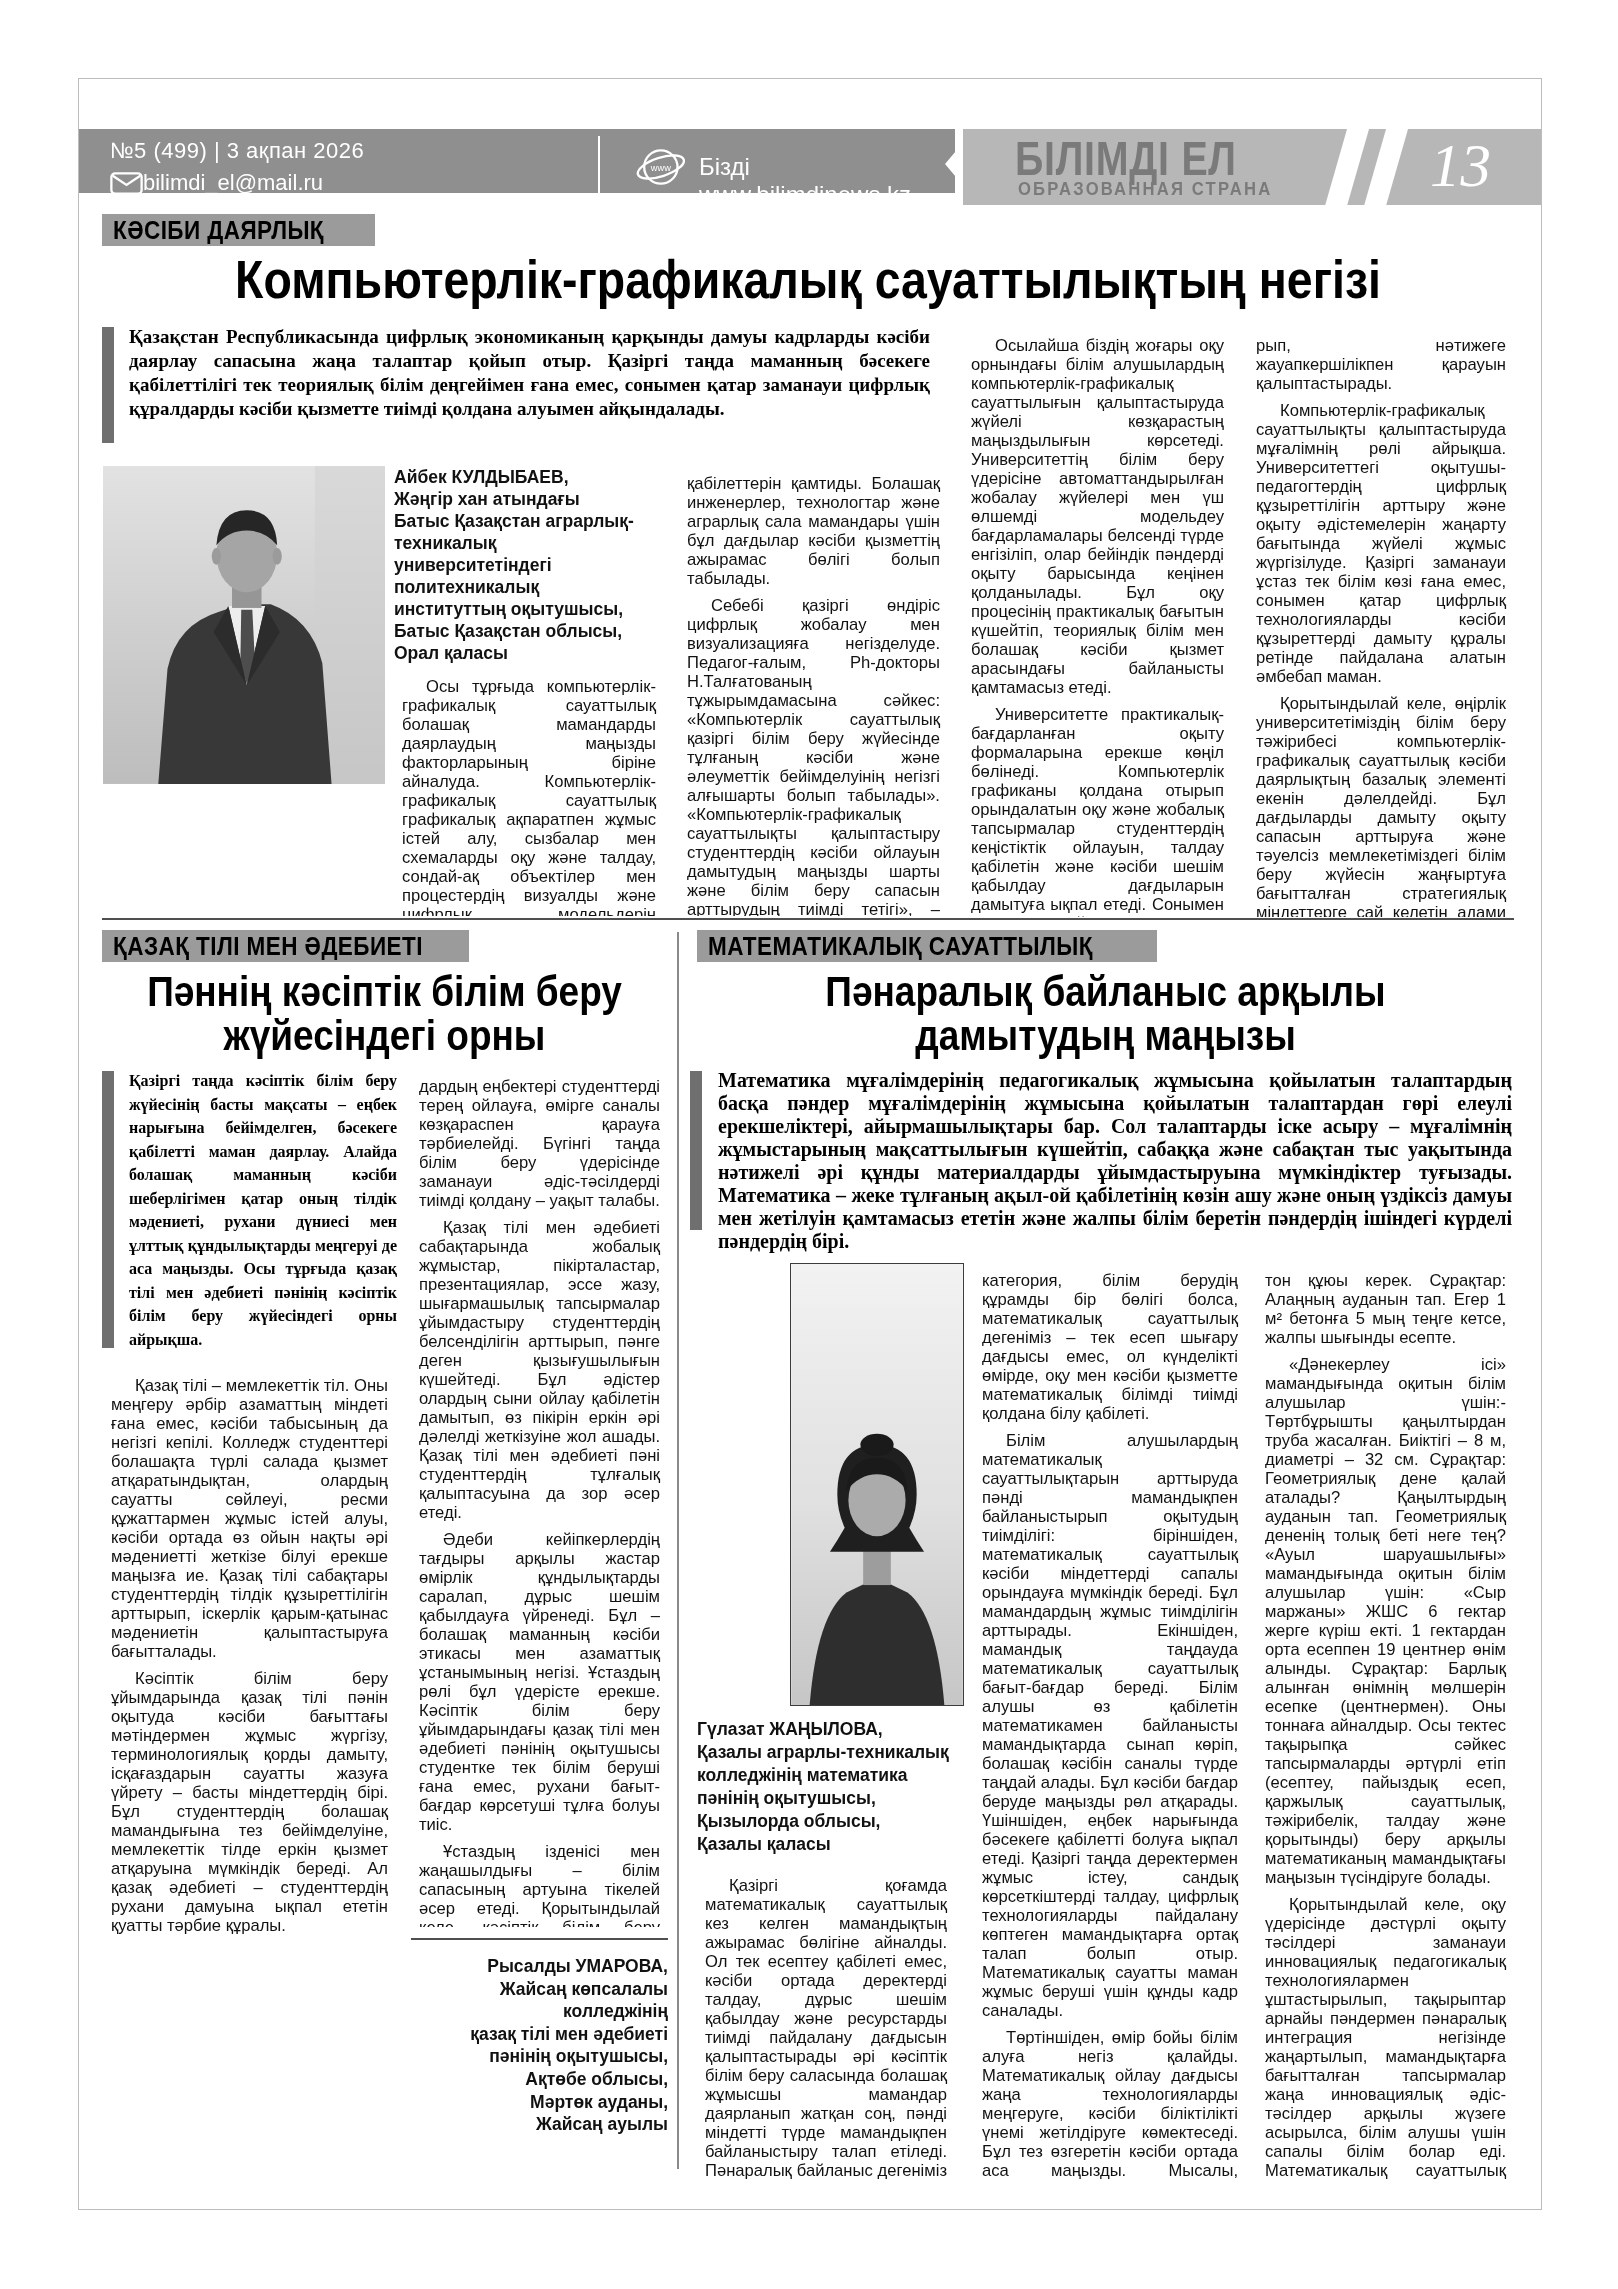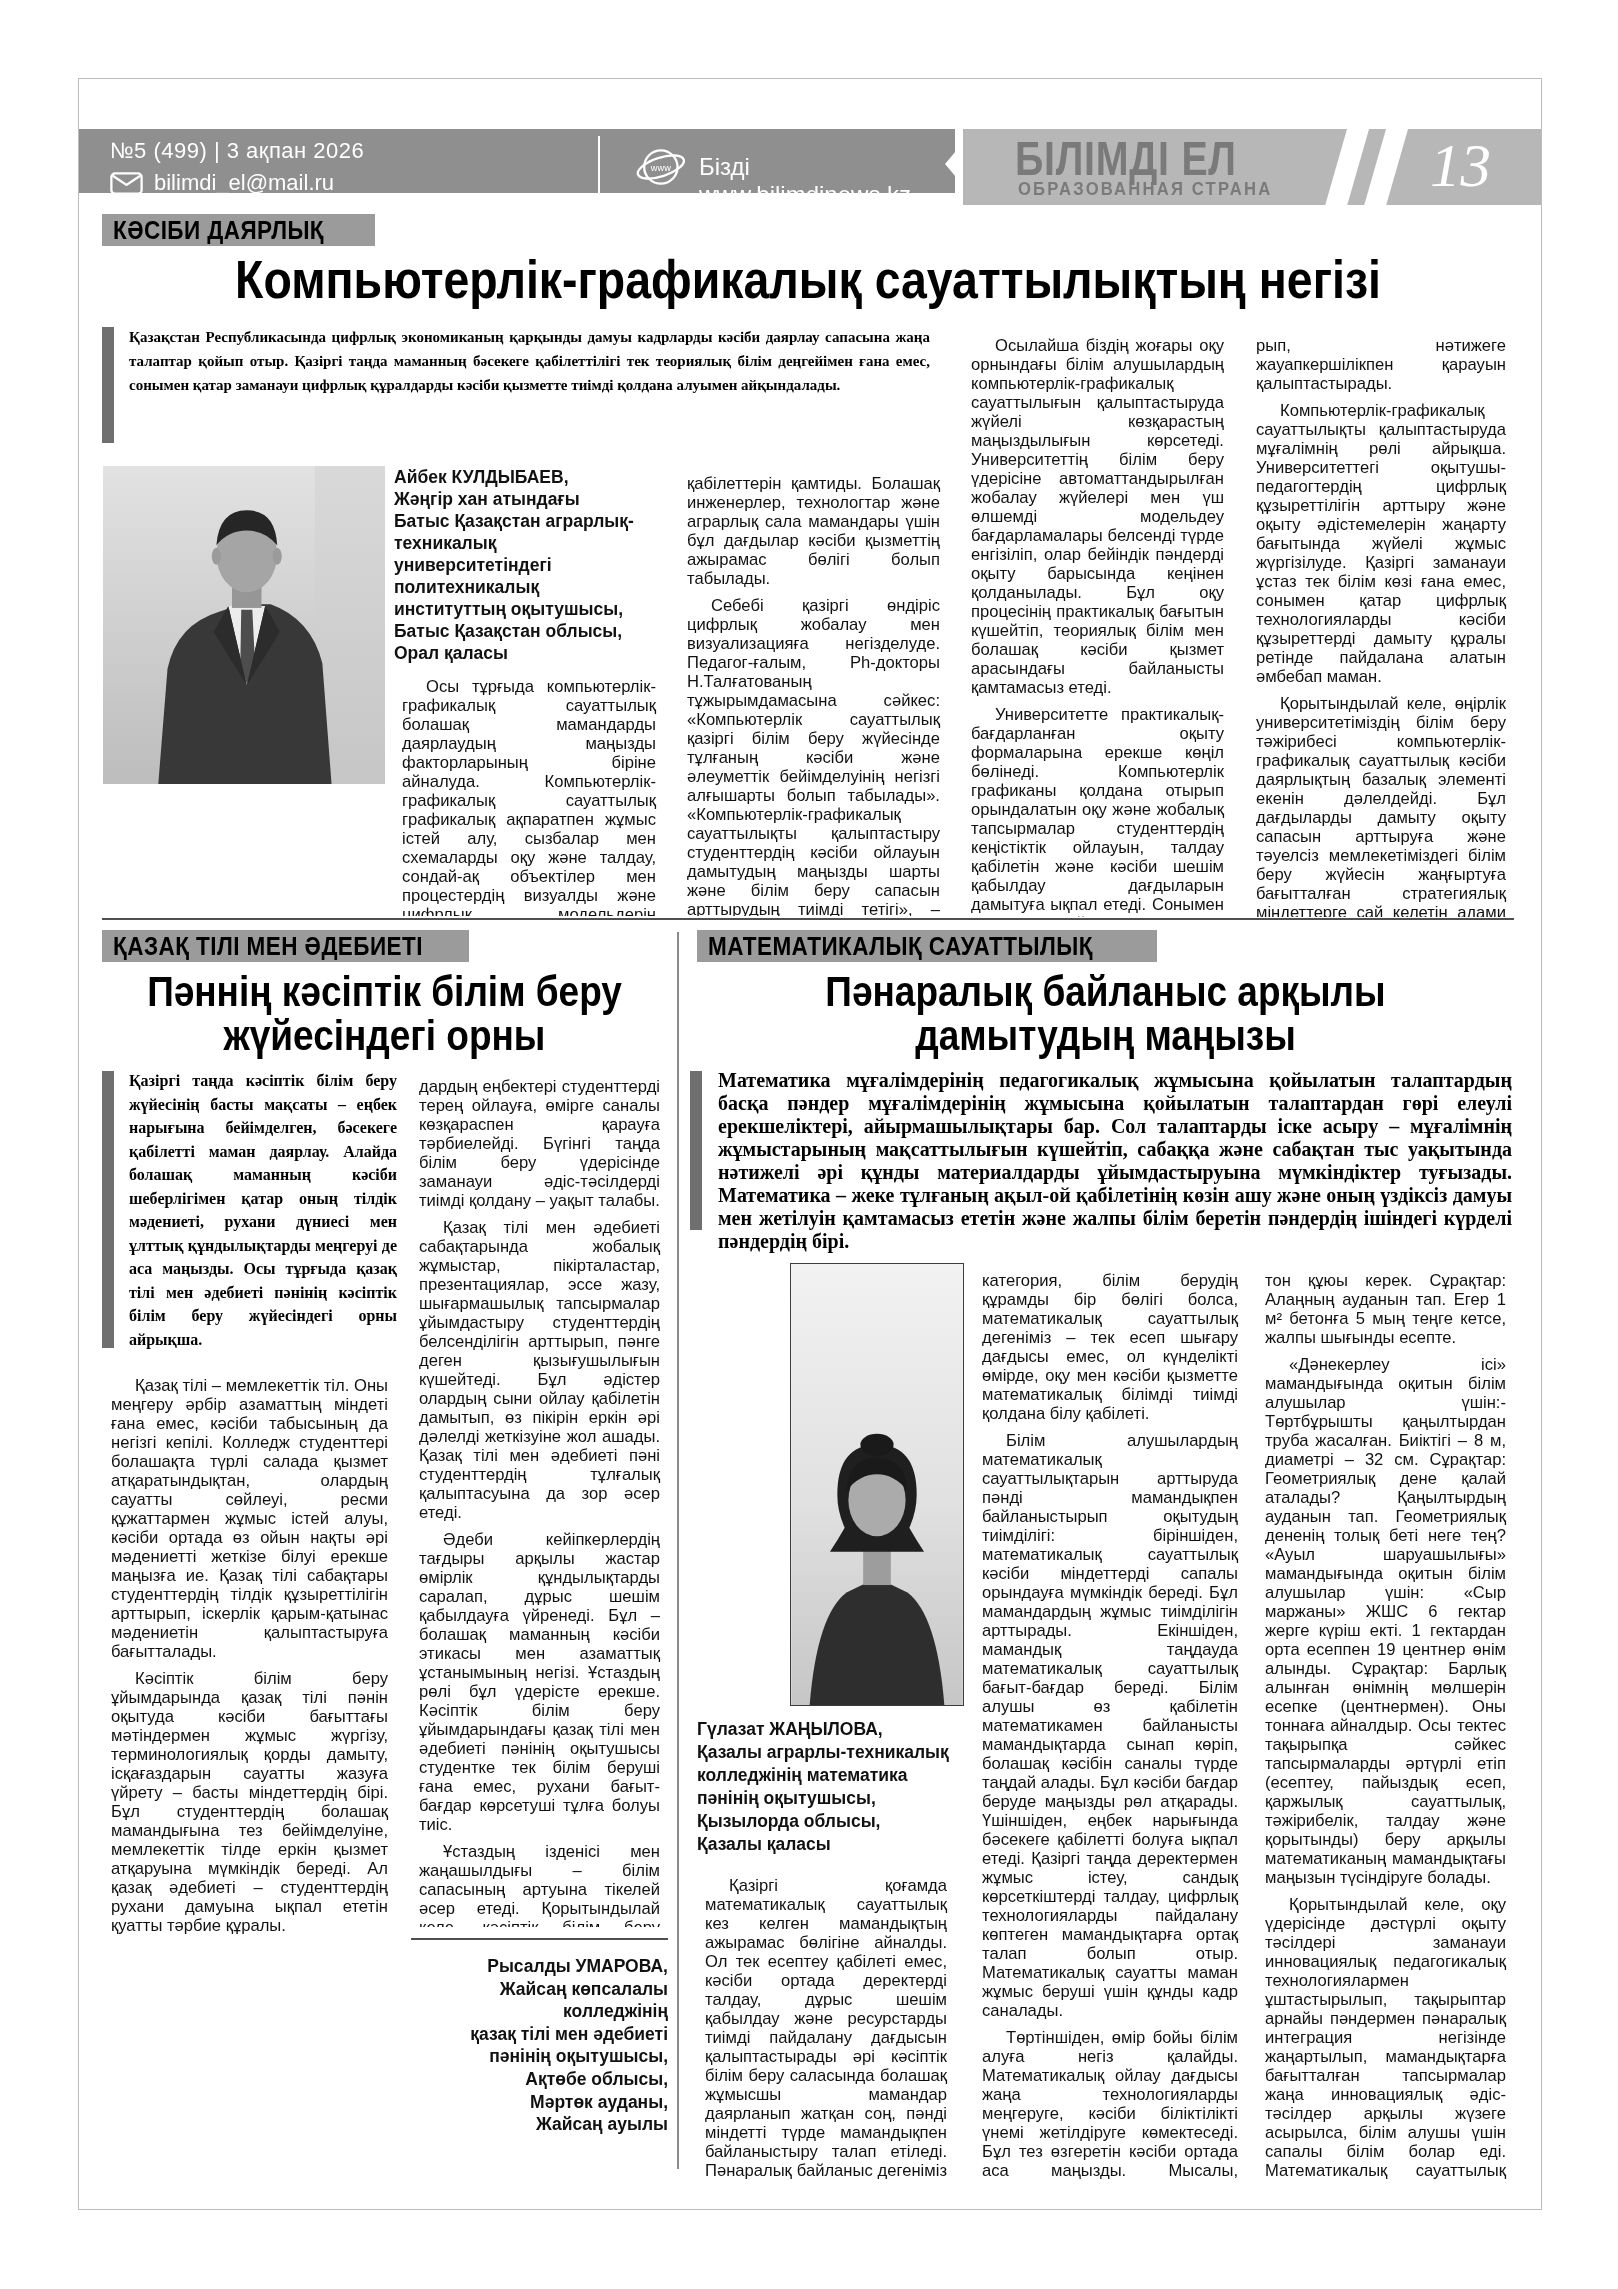--- a/index.html
+++ b/index.html
@@ -3,41 +3,41 @@
 <meta charset="utf-8">
 <style>
   html,body{margin:0;padding:0;background:#ffffff;}
   body{width:1619px;height:2290px;position:relative;font-family:"Liberation Sans",sans-serif;color:#111;}
   .abs{position:absolute;}
   .frame{left:78px;top:78px;width:1462px;height:2130px;border:0.9px solid #bcbcbc;}
   
   .band-left{left:79px;top:129px;width:876px;height:64px;background:#8f8f8f;color:#fff;overflow:hidden;}
   .band-logo{left:963px;top:129px;width:578px;height:76px;background:#b7b7b7;overflow:hidden;}
   .issue{left:31px;top:9.2px;font-size:22px;letter-spacing:0.5px;}
-  .mail-row{left:31px;top:41px;display:flex;align-items:center;gap:11px;text-align:right;}
+  .mail-row{left:31px;top:41px;display:flex;align-items:center;text-align:right;}
   .mail-row svg{display:block;}
   .email{font-size:22px;}
   .band-div{left:519px;top:7.4px;width:1.8px;height:61px;background:#ffffff;}
   .globe{left:554px;top:13px;}
   .site-note{left:620px;top:24px;font-size:24px;}
   .notch{left:945px;top:151px;width:0;height:0;border-top:13px solid transparent;border-bottom:13px solid transparent;border-right:11px solid #ffffff;}
   .logo-title{left:52px;top:1.8px;font-size:48px;font-weight:bold;color:#7a7a7a;transform:scaleX(.82);transform-origin:left;white-space:nowrap;letter-spacing:0.9px;}
   .logo-sub{left:55px;top:50px;font-size:17.5px;font-weight:bold;color:#7a7a7a;letter-spacing:2.3px;transform:scaleX(.95);transform-origin:left;white-space:nowrap;}
   .chev{top:-5.5px;width:22px;height:87px;background:#ffffff;transform:skewX(-16deg);}
   .page-num{left:467px;top:1.8px;font-family:"Liberation Serif",serif;font-style:italic;font-size:61px;color:#ffffff;}
   
   .tag{background:#9b9b9b;color:#000000;font-weight:bold;display:flex;align-items:center;padding-left:11px;height:32px;overflow:hidden;}
   .tag span{font-size:25px;transform:scaleX(.9);transform-origin:left;white-space:nowrap;letter-spacing:0.5px;}
   .headline{font-weight:bold;color:#000;text-align:center;transform:scaleX(.86);transform-origin:center;white-space:pre-line;}
   .h1{font-size:54px;line-height:57px;white-space:nowrap;}
   .h2{font-size:43px;line-height:44px;}
   
   .bar{background:#6f6f6f;}
   .lede{font-family:"Liberation Serif",serif;font-weight:bold;text-align:justify;color:#000;}
-  .lede1{font-size:15px;line-height:24px;}
+  .lede1{font-size:19px;line-height:24px;}
   .lede2{font-size:16px;line-height:23.5px;}
   .lede3{font-size:20px;line-height:23px;}
   
   .col{font-size:16.6px;line-height:19px;text-align:justify;overflow:hidden;}
   .col p{margin:8px;text-indent:24px;}
   .col p.noind{text-indent:0;}
   .col p + p{margin-top:0;}
   .byline{font-weight:bold;font-size:17.5px;line-height:22px;white-space:pre-line;text-align:left;margin-bottom:13px;}
   .caption{font-weight:bold;font-size:17.5px;line-height:23px;white-space:pre-line;text-align:left;}
   .signature{font-weight:bold;font-size:17.5px;line-height:22.6px;white-space:pre-line;text-align:right;}

